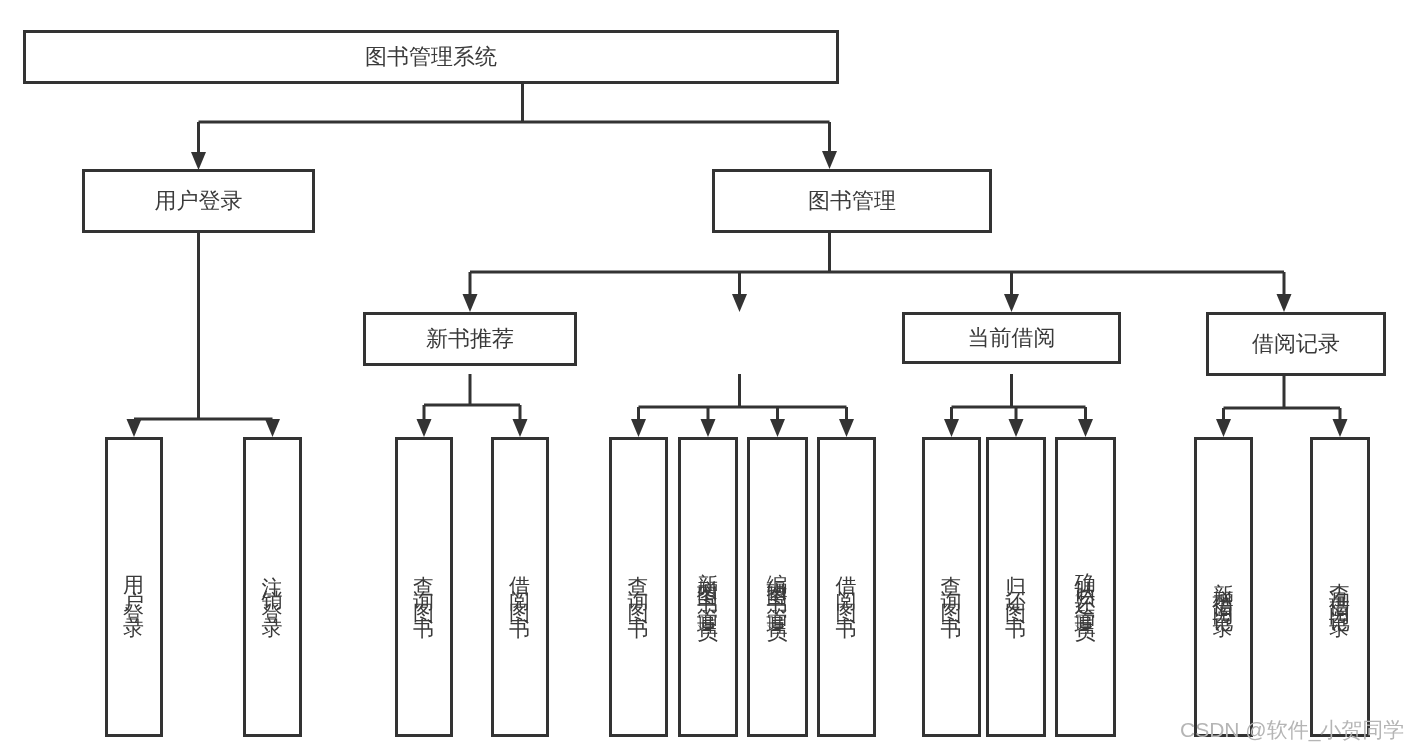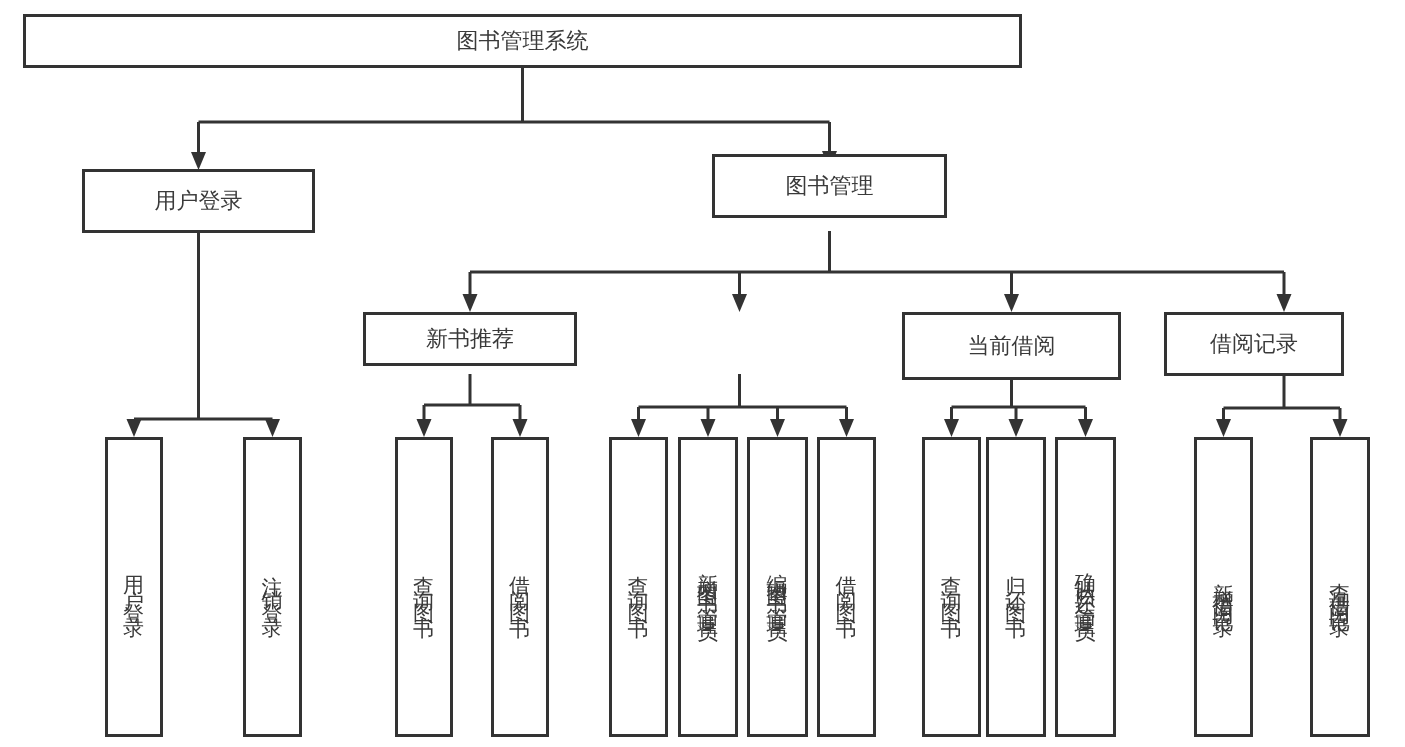--- a/index.html
+++ b/index.html
@@ -111,41 +111,42 @@
       <polygon points="770,419 785,419 777.5,437"></polygon>
       <polygon points="839,419 854,419 846.5,437"></polygon>
       <polygon points="944,419 959,419 951.5,437"></polygon>
       <polygon points="1008.5,419 1023.5,419 1016,437"></polygon>
       <polygon points="1078,419 1093,419 1085.5,437"></polygon>
       <polygon points="1216,419 1231,419 1223.5,437"></polygon>
       <polygon points="1332.5,419 1347.5,419 1340,437"></polygon>
     </g>
   </svg>
 
-  <div class="node" style="left:23px;top:14px;width:999px;height:54px">图书管理系统</div>
+  <div class="node" style="left:23px;top:30px;width:816px;height:54px">图书管理系统</div>
 
   <div class="node" style="left:82px;top:169px;width:233px;height:64px">用户登录</div>
-  <div class="node" style="left:712px;top:154px;width:235px;height:64px">图书管理</div>
+  <div class="node" style="left:712px;top:169px;width:280px;height:64px">图书管理</div>
 
   <div class="node" style="left:363px;top:312px;width:214px;height:54px">新书推荐</div>
-  <div class="node" style="left:902px;top:312px;width:219px;height:68px">当前借阅</div>
-  <div class="node" style="left:1164px;top:312px;width:180px;height:64px">借阅记录</div>
+  <div class="node" style="left:902px;top:312px;width:219px;height:52px">当前借阅</div>
+  <div class="node" style="left:1206px;top:312px;width:180px;height:64px">借阅记录</div>
 
   <div class="node vert" style="left:105px;top:437px;width:58px;height:300px">用户登录</div>
   <div class="node vert" style="left:243px;top:437px;width:59px;height:300px">注销登录</div>
 
   <div class="node vert" style="left:395px;top:437px;width:58px;height:300px">查询图书</div>
   <div class="node vert" style="left:491px;top:437px;width:58px;height:300px">借阅图书</div>
 
   <div class="node vert" style="left:609px;top:437px;width:59px;height:300px">查询图书</div>
   <div class="node vert tight" style="left:678px;top:437px;width:60px;height:300px">新增图书（管理员）</div>
   <div class="node vert tight" style="left:747px;top:437px;width:61px;height:300px">编辑图书（管理员）</div>
   <div class="node vert" style="left:817px;top:437px;width:59px;height:300px">借阅图书</div>
 
   <div class="node vert" style="left:922px;top:437px;width:59px;height:300px">查询图书</div>
   <div class="node vert" style="left:986px;top:437px;width:60px;height:300px">归还图书</div>
   <div class="node vert tight" style="left:1055px;top:437px;width:61px;height:300px">确认归还（管理员）</div>
 
   <div class="node vert tight" style="left:1194px;top:437px;width:59px;height:300px">新增借阅记录</div>
   <div class="node vert tight" style="left:1310px;top:437px;width:60px;height:300px">查询借阅记录</div>
 
+  <div class="watermark">CSDN @软件_小贺同学</div>
 
 </div>
 
 </body></html>

